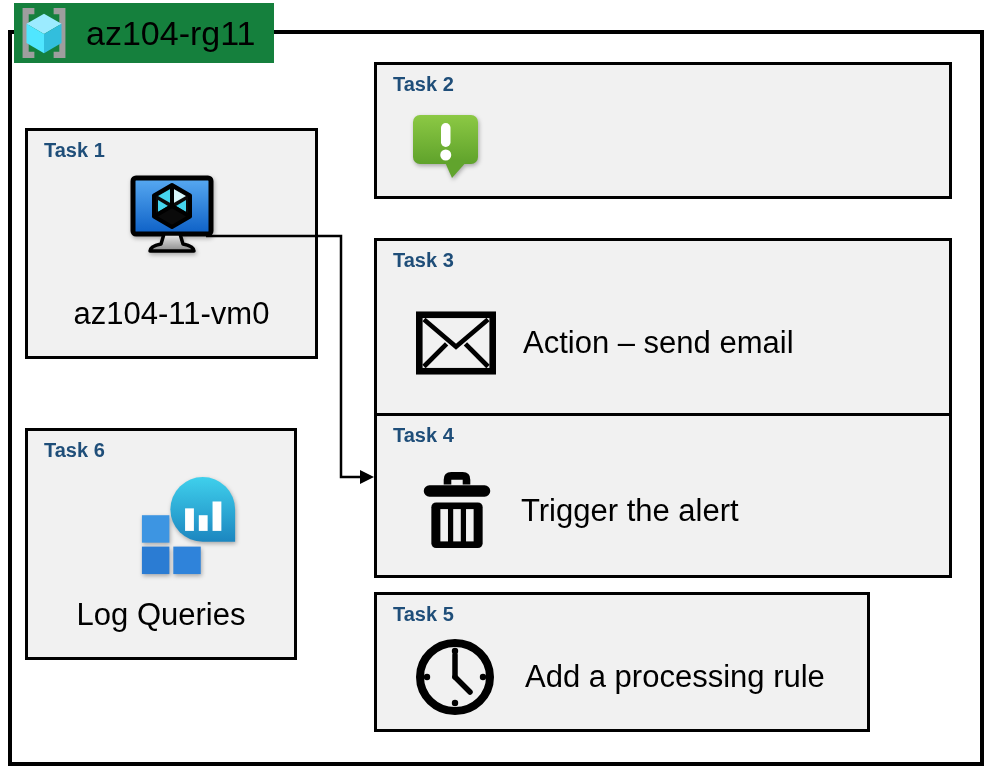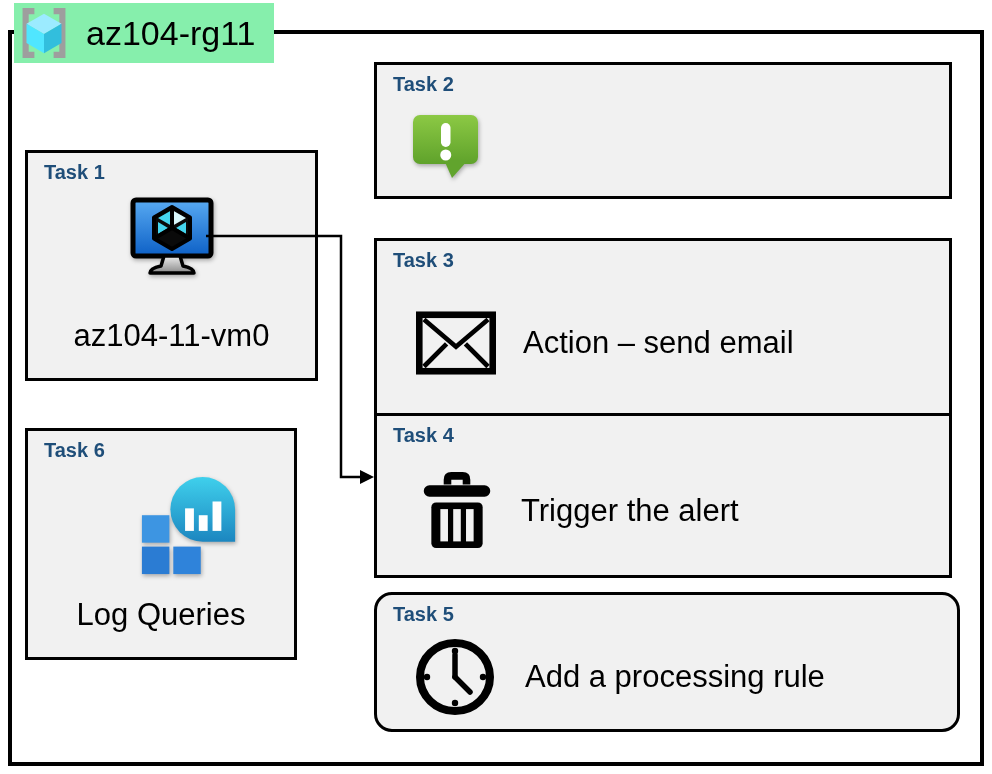--- a/index.html
+++ b/index.html
@@ -7,35 +7,35 @@
     width:992px; height:774px; position:relative; background:#ffffff;
     font-family:"Liberation Sans", sans-serif; overflow:hidden;
   }
   .frame {
     position:absolute; left:8px; top:30px; width:976px; height:736px;
     border:4px solid #000; box-sizing:border-box; z-index:0;
   }
   .legend {
     position:absolute; left:14px; top:3px; height:60px; z-index:5;
     display:flex; align-items:center; gap:14px;
-    background:#86efac; padding:0 18px 0 2px;
+    background:#15803d; padding:0 18px 0 2px;
   }
   .legend-icon { width:56px; height:56px; }
   .legend-title { font-size:34px; color:#000; white-space:nowrap; }
 
   .task-box {
     position:absolute; background:#F1F1F1; border:3px solid #000;
     box-sizing:border-box; z-index:1; display:flex; flex-direction:column;
   }
-  #task1 { left:25px;  top:150px; width:293px; height:231px; }
+  #task1 { left:25px;  top:128px; width:293px; height:231px; }
   #task6 { left:25px;  top:428px; width:272px; height:232px; }
   #task2 { left:374px; top:62px;  width:578px; height:137px; }
   #task3 { left:374px; top:238px; width:578px; height:179px; }
   #task4 { left:374px; top:413px; width:578px; height:165px; }
-  #task5 { left:374px; top:592px; width:586px; height:140px;border-radius:18px; }
+  #task5 { left:374px; top:592px; width:496px; height:140px; }
 
   .task-title {
     color:#1F4E79; font-weight:700; font-size:20px;
     padding:8px 0 0 16px; line-height:1.1;
   }
   .center-icon { margin:14px auto 0; display:block; }
   .bottom-label {
     margin-top:auto; text-align:center; font-size:31px; color:#000;
     padding-bottom:24px;
   }

